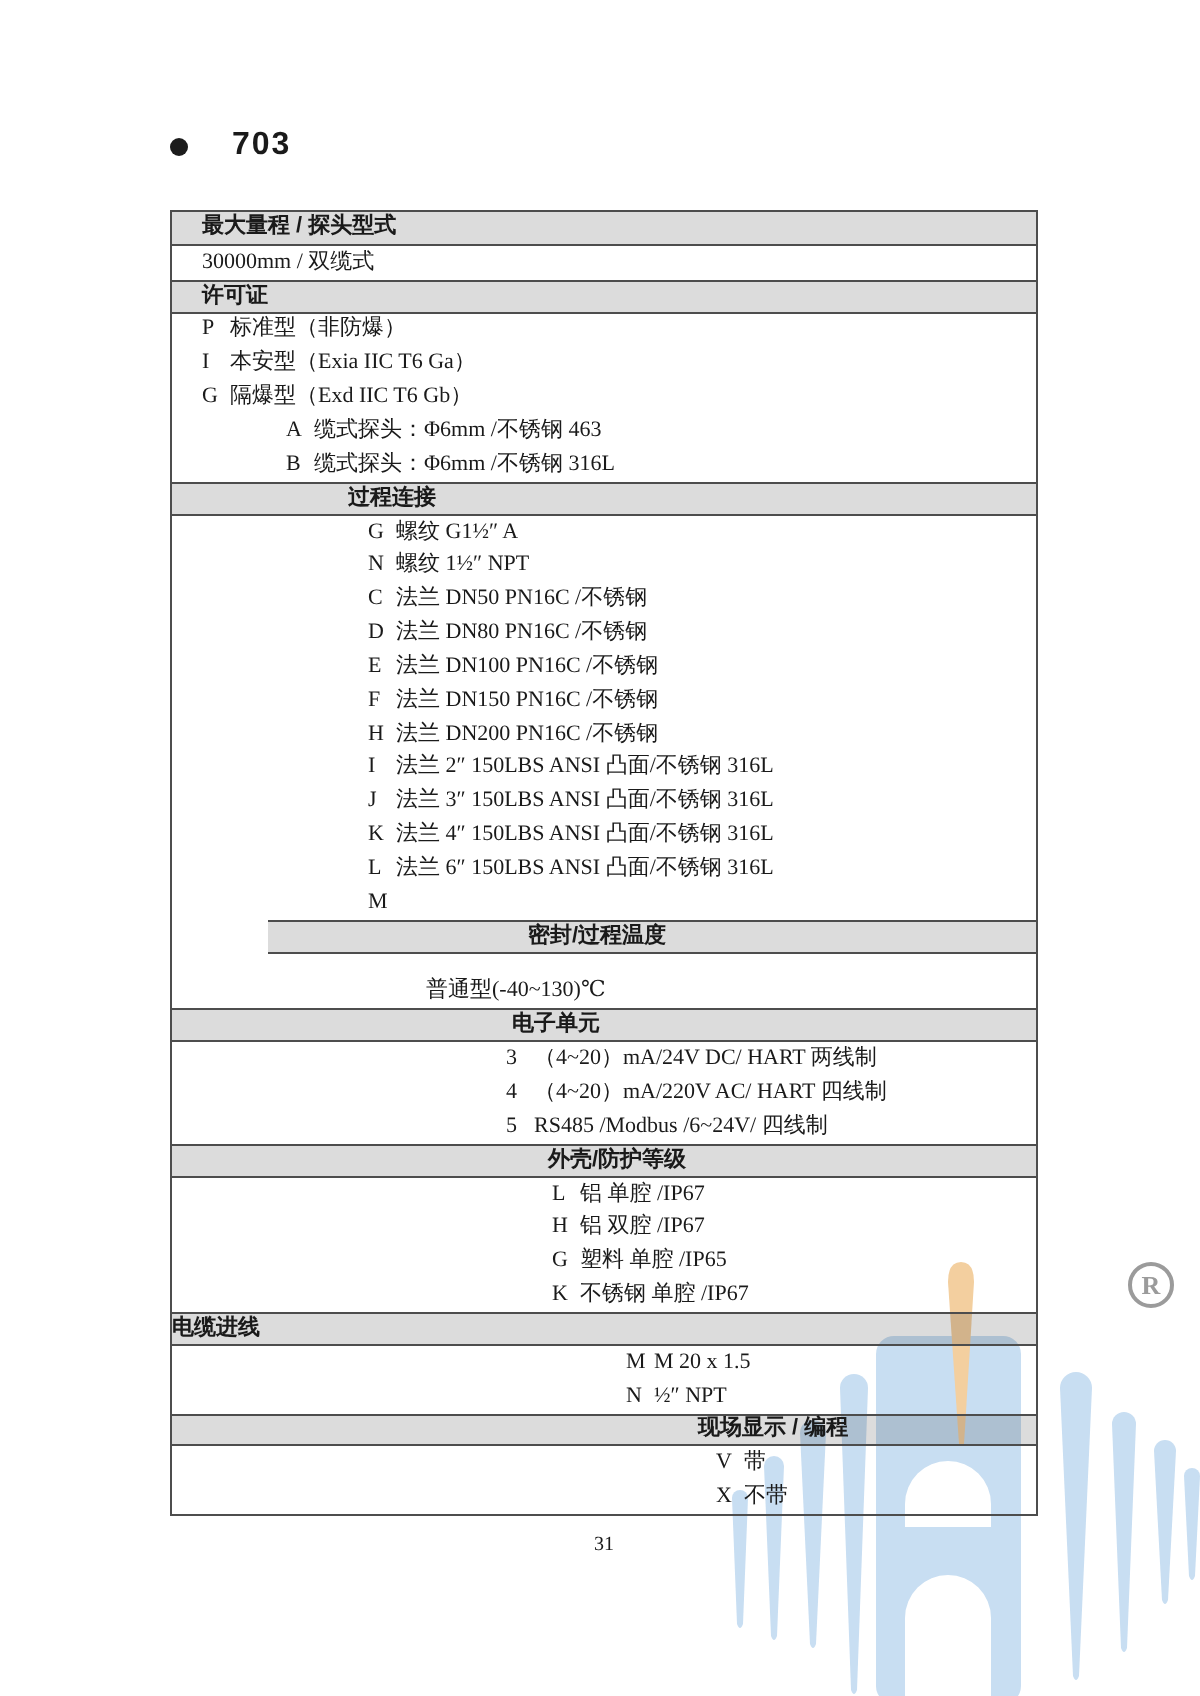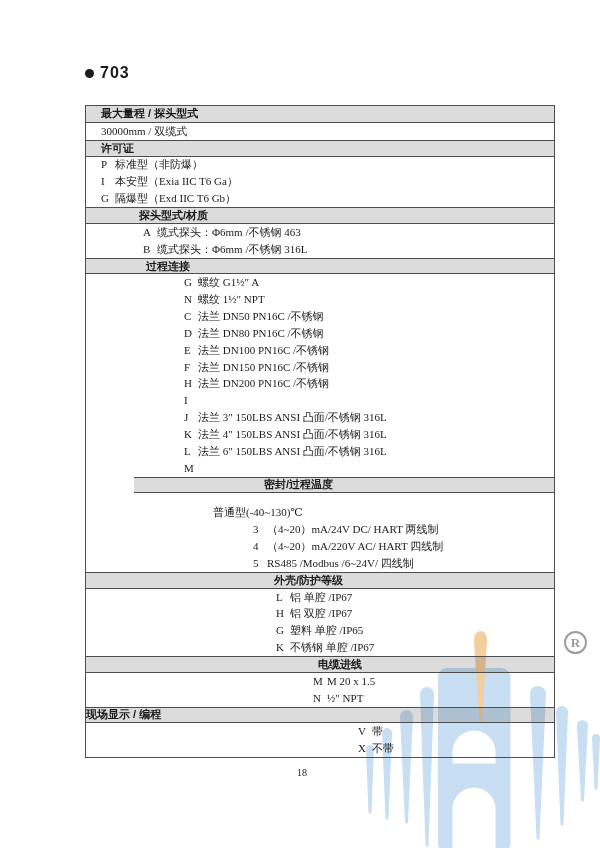--- a/index.html
+++ b/index.html
@@ -13,27 +13,27 @@
   *{margin:0;padding:0;box-sizing:border-box;}
   html,body{width:600px;height:848px;}
   body{
     position:relative;width:600px;height:848px;background:#ffffff;
     font-family:"Liberation Serif","DejaVu Serif",serif;color:var(--text);
     overflow:hidden;
   }
   .watermark{position:absolute;left:0;top:0;width:600px;height:848px;z-index:1;pointer-events:none;}
   .layer{position:relative;z-index:2;}
   .title-row{
-    position:absolute;left:85px;top:64px;display:flex;align-items:center;gap:6px;
+    position:absolute;left:85px;top:64px;display:flex;align-items:center;gap:22px;
     font-family:"Liberation Sans","DejaVu Sans",sans-serif;
   }
   .bullet{width:9px;height:9px;border-radius:50%;background:#1c1c1c;display:inline-block;}
   .title-text{font-size:16px;font-weight:bold;letter-spacing:1px;}
   .order-table{
-    position:absolute;left:85px;top:105px;width:470px;
+    position:absolute;left:85px;top:105px;width:434px;
     border:1px solid var(--border);
     background:transparent;
     font-size:11px;line-height:1;
   }
   .band{
     height:16.85px;display:flex;align-items:center;
     background:var(--band-bg);
     border-top:1px solid var(--border);
     border-bottom:1px solid var(--border);
     font-family:"Liberation Sans","DejaVu Sans",sans-serif;
@@ -96,30 +96,29 @@
       <span class="desc">标准型（非防爆）</span>
     </div>
     <div class="row" style="padding-left: 15px;">
       <span class="code">I</span>
       <span class="desc">本安型（Exia IIC T6 Ga）</span>
     </div>
     <div class="row" style="padding-left: 15px;">
       <span class="code">G</span>
       <span class="desc">隔爆型（Exd IIC T6 Gb）</span>
     </div>
-    <div class="band" style="padding-left: 53px;">探头型式/材质</div>
     <div class="row" style="padding-left: 57px;">
       <span class="code">A</span>
       <span class="desc">缆式探头：Φ6mm /不锈钢 463</span>
     </div>
     <div class="row" style="padding-left: 57px;">
       <span class="code">B</span>
       <span class="desc">缆式探头：Φ6mm  /不锈钢 316L</span>
     </div>
-    <div class="band" style="padding-left: 60px;">过程连接</div>
+    <div class="band" style="padding-left: 88px;">过程连接</div>
     <div class="row" style="padding-left: 98px;">
       <span class="code">G</span>
       <span class="desc">螺纹  G1½″ A</span>
     </div>
     <div class="row" style="padding-left: 98px;">
       <span class="code">N</span>
       <span class="desc">螺纹  1½″ NPT</span>
     </div>
     <div class="row" style="padding-left: 98px;">
       <span class="code">C</span>
@@ -136,40 +135,42 @@
     <div class="row" style="padding-left: 98px;">
       <span class="code">F</span>
       <span class="desc">法兰 DN150  PN16C /不锈钢</span>
     </div>
     <div class="row" style="padding-left: 98px;">
       <span class="code">H</span>
       <span class="desc">法兰 DN200  PN16C /不锈钢</span>
     </div>
     <div class="row" style="padding-left: 98px;">
       <span class="code">I</span>
+      <span class="desc">法兰 2″ 150LBS ANSI 凸面/不锈钢 316L</span>
     </div>
     <div class="row" style="padding-left: 98px;">
       <span class="code">J</span>
       <span class="desc">法兰 3″ 150LBS ANSI 凸面/不锈钢 316L</span>
     </div>
     <div class="row" style="padding-left: 98px;">
       <span class="code">K</span>
       <span class="desc">法兰 4″ 150LBS ANSI 凸面/不锈钢 316L</span>
     </div>
     <div class="row" style="padding-left: 98px;">
       <span class="code">L</span>
       <span class="desc">法兰 6″ 150LBS ANSI 凸面/不锈钢 316L</span>
     </div>
     <div class="row" style="padding-left: 98px;">
       <span class="code">M</span>
     </div>
     <div class="band" style="padding-left: 130px; margin-left: 48px;">密封/过程温度</div>
     <div class="row" style="padding-left: 127px; margin-top: 11px;">
       <span class="desc">普通型(-40~130)℃</span>
     </div>
+    <div class="band" style="padding-left: 170px;">电子单元</div>
     <div class="row" style="padding-left: 167px;">
       <span class="code">3</span>
       <span class="desc">（4~20）mA/24V DC/ HART 两线制</span>
     </div>
     <div class="row" style="padding-left: 167px;">
       <span class="code">4</span>
       <span class="desc">（4~20）mA/220V AC/ HART 四线制</span>
     </div>
     <div class="row" style="padding-left: 167px;">
       <span class="code">5</span>
@@ -185,37 +186,37 @@
       <span class="desc">铝 双腔 /IP67</span>
     </div>
     <div class="row" style="padding-left: 190px;">
       <span class="code">G</span>
       <span class="desc">塑料 单腔 /IP65</span>
     </div>
     <div class="row" style="padding-left: 190px;">
       <span class="code">K</span>
       <span class="desc">不锈钢 单腔 /IP67</span>
     </div>
-    <div class="band" style="padding-left: 232px;">电缆进线</div>
+    <div class="band" style="">电缆进线</div>
     <div class="row" style="padding-left: 227px;">
       <span class="code">M</span>
       <span class="desc">M 20 x 1.5</span>
     </div>
     <div class="row" style="padding-left: 227px;">
       <span class="code">N</span>
       <span class="desc">½″ NPT</span>
     </div>
-    <div class="band" style="">现场显示 / 编程</div>
+    <div class="band" style="padding-left: 263px;">现场显示 / 编程</div>
     <div class="row" style="padding-left: 272px;">
       <span class="code">V</span>
       <span class="desc">带</span>
     </div>
     <div class="row" style="padding-left: 272px;">
       <span class="code">X</span>
       <span class="desc">不带</span>
     </div>
   </div>
 
 <div class="reg-mark">
   <span>R</span>
 </div>
 
-<div class="page-number">18</div>
+<div class="page-number">31</div>
 
 </body></html>

